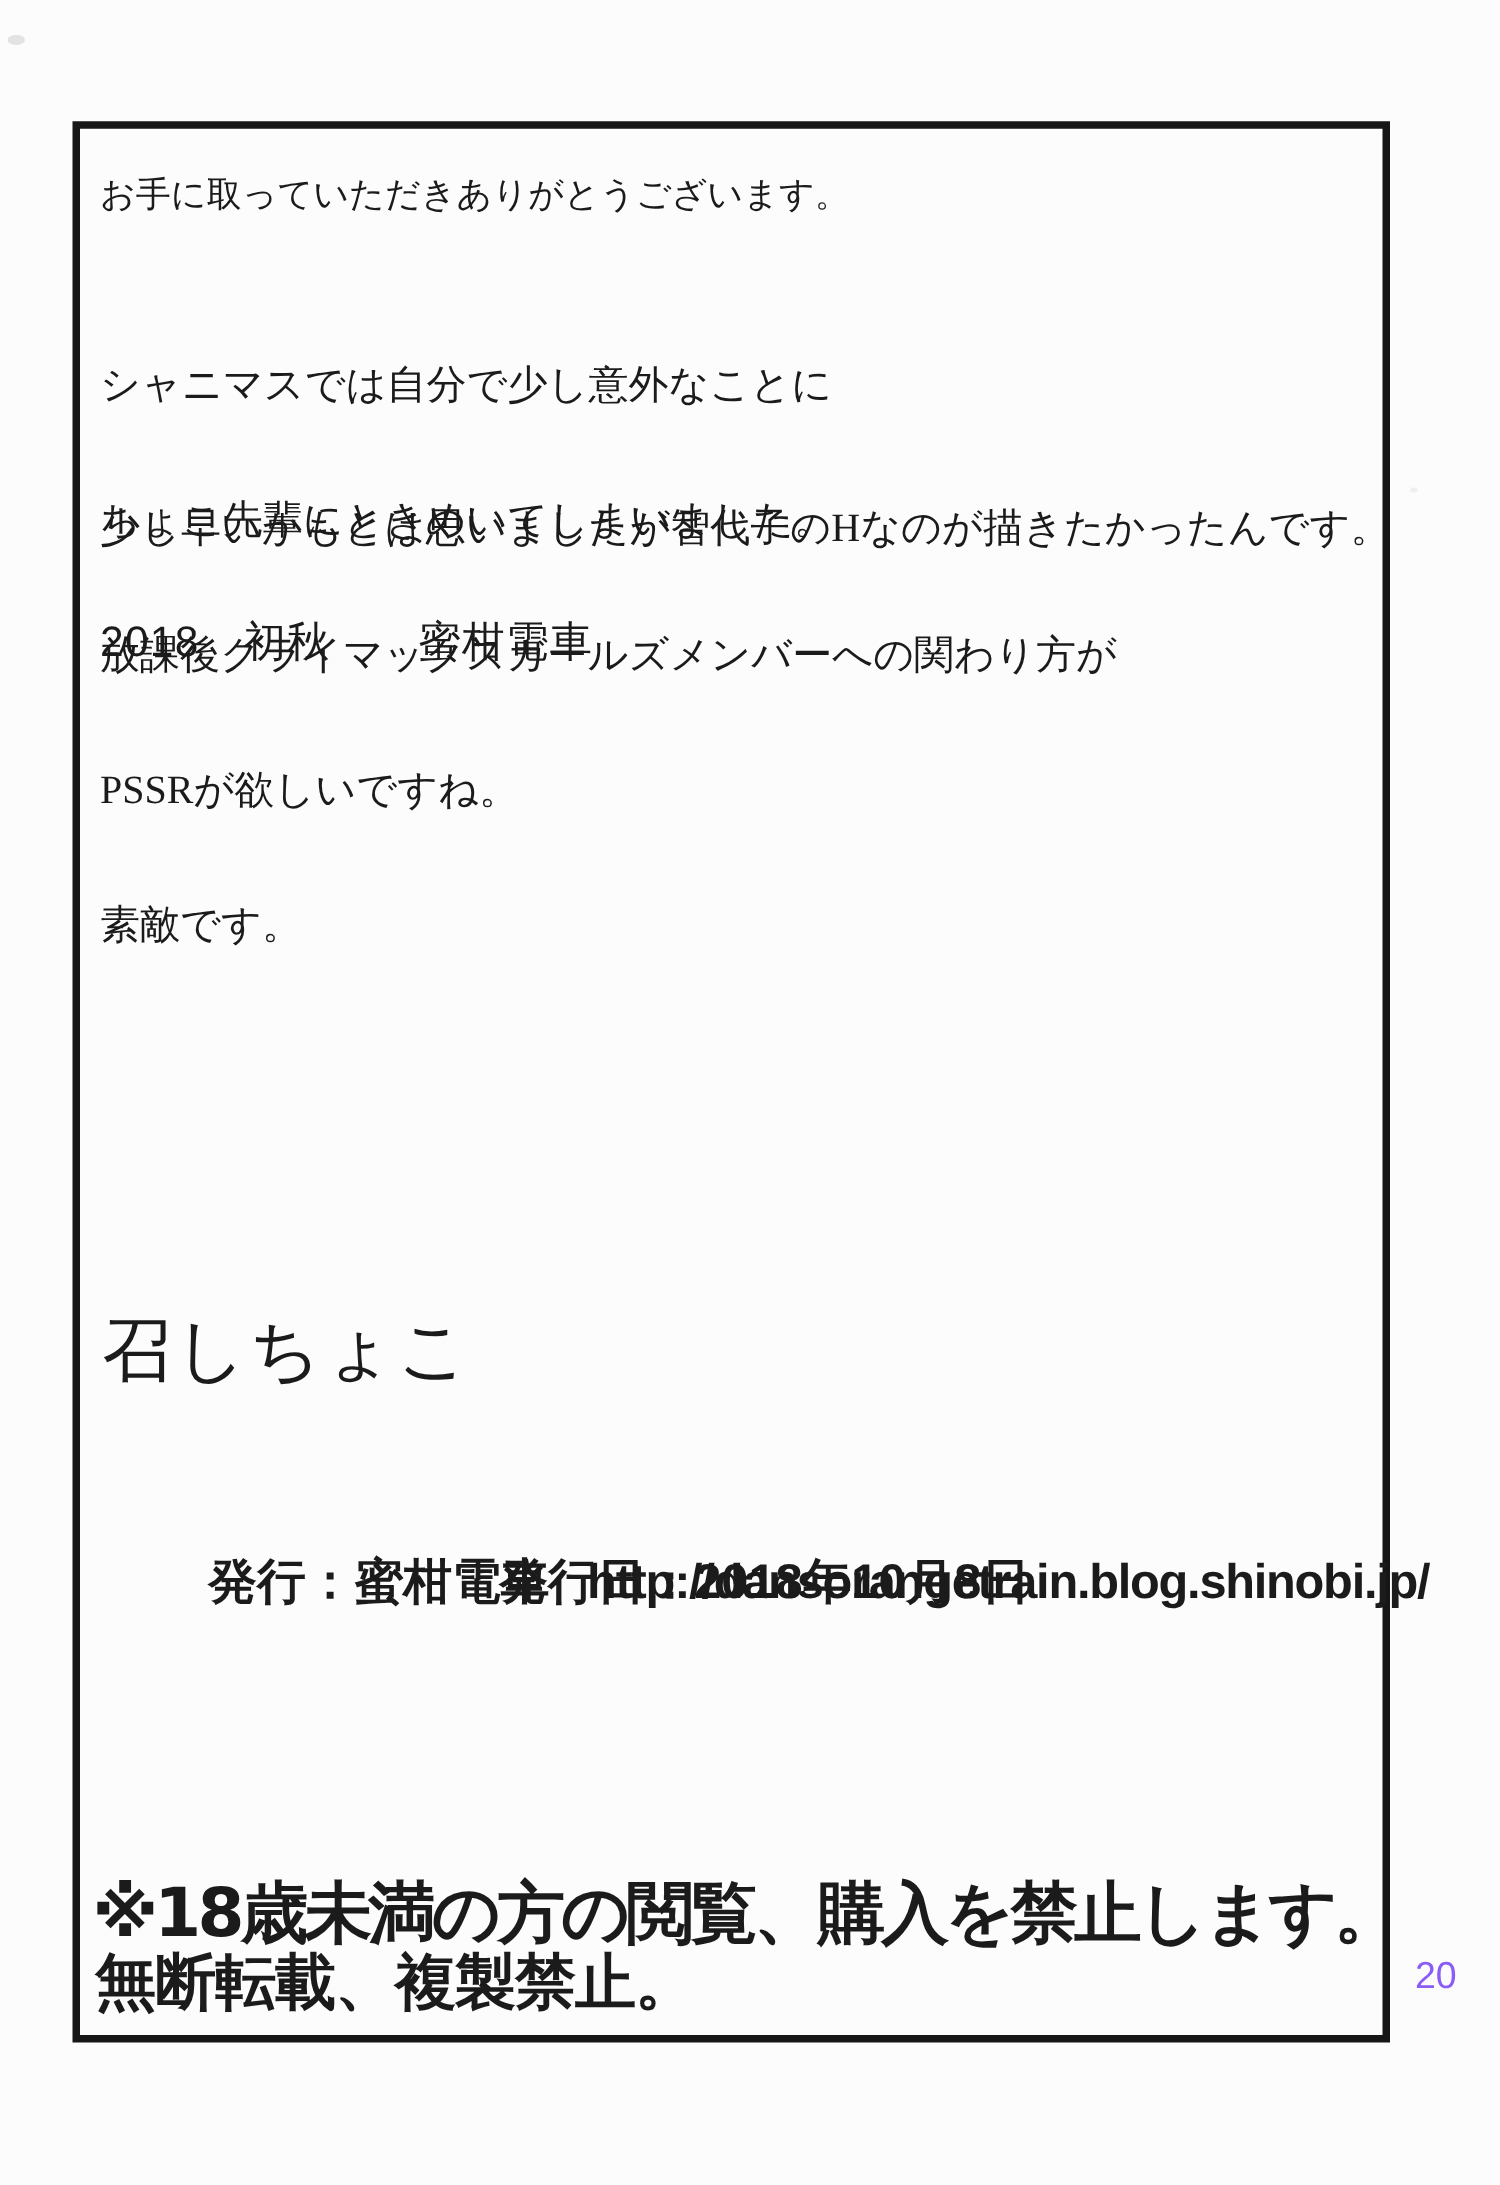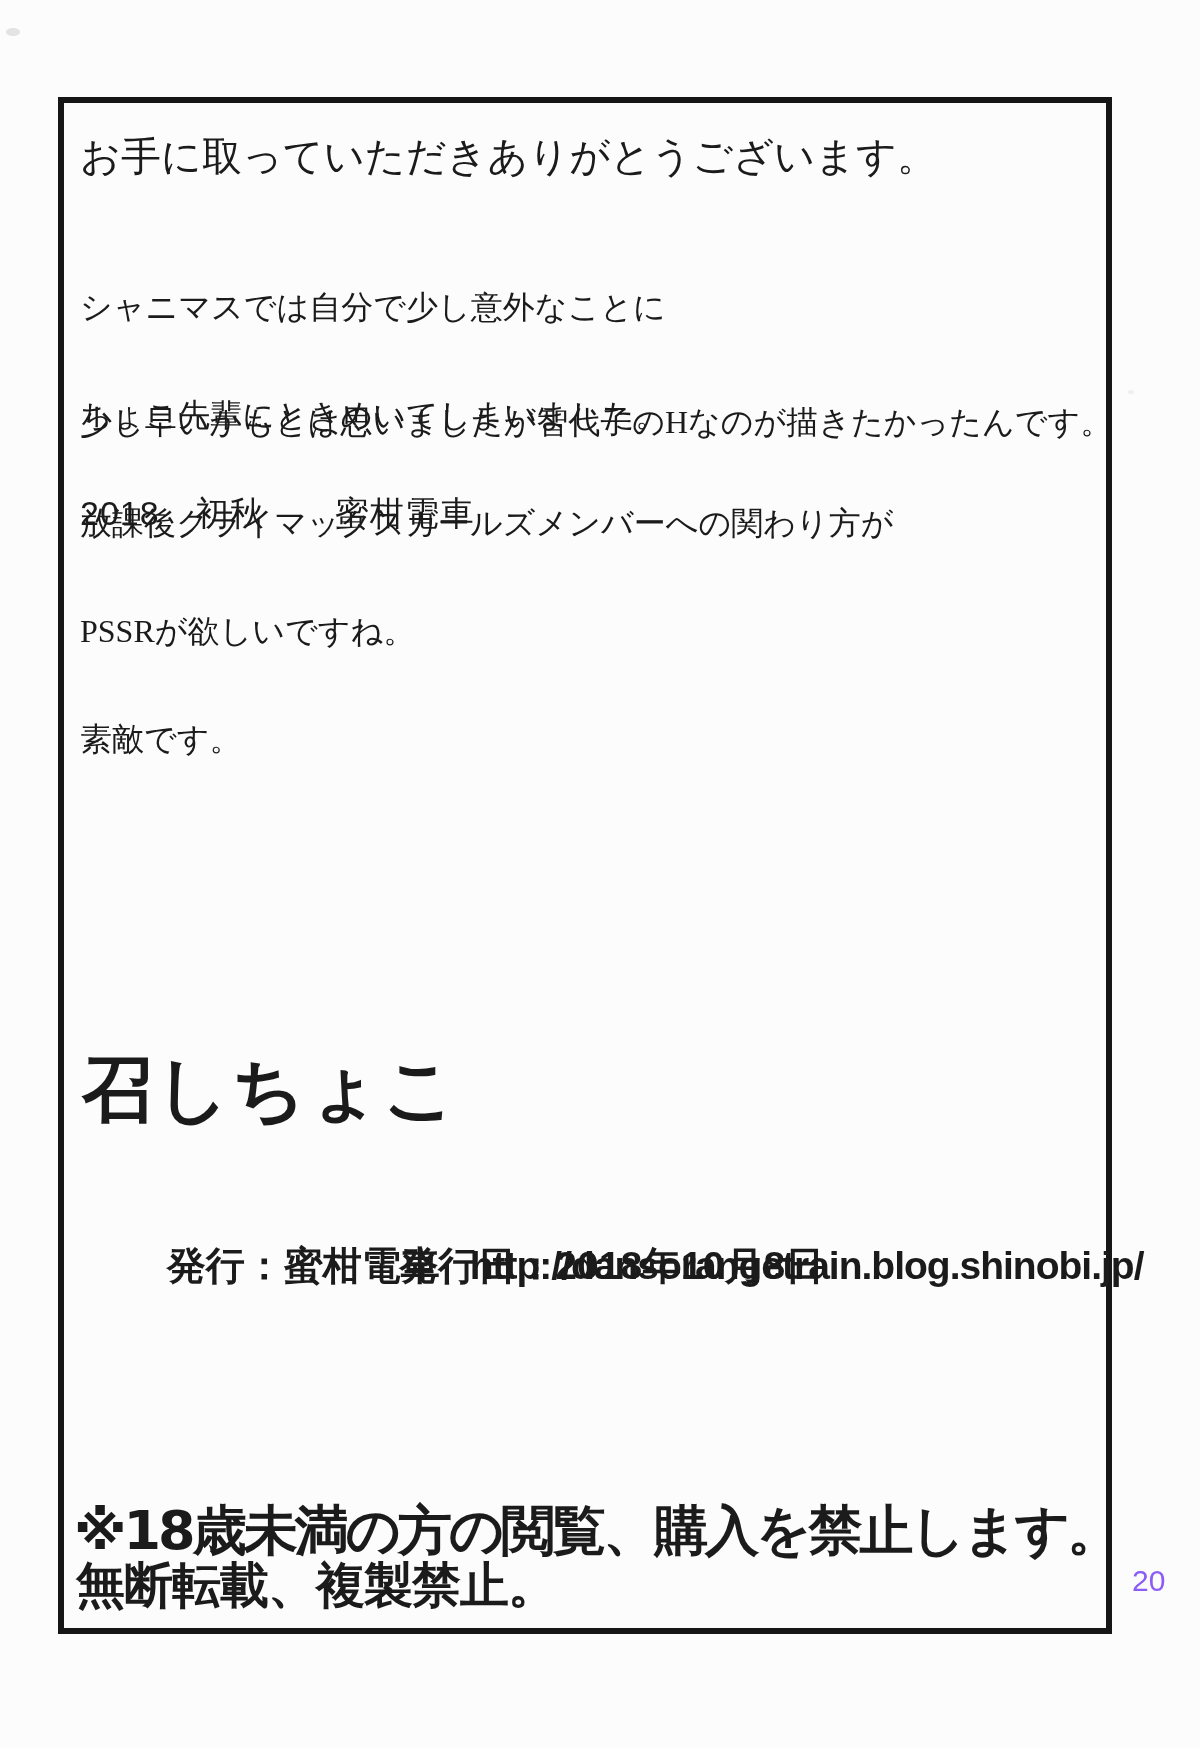--- a/index.html
+++ b/index.html
@@ -34,21 +34,21 @@
     height: 1537px;
     border: 6px solid #161616;
     box-sizing: border-box;
   }
 
   .greeting {
     position: absolute;
     left: 16px;
     top: 34px;
     margin: 0;
-    font-size: 40px;
+    font-size: 28px;
     line-height: 40px;
     white-space: pre;
   }
 
   .afterword {
     position: absolute;
     left: 16px;
     top: 114px;
     font-size: 32px;
     line-height: 36px;
@@ -74,22 +74,22 @@
     letter-spacing: 1px;
     white-space: pre;
   }
 
   .title {
     position: absolute;
     left: 18px;
     top: 950px;
     margin: 0;
     font-family: "DejaVu Sans", sans-serif;
-    font-size: 72px;
-    font-weight: 700;
+    font-size: 56px;
+    font-weight: 400;
     letter-spacing: 2px;
     line-height: 1;
   }
 
   .colophon {
     position: absolute;
     left: 16px;
     top: 1082px;
     font-family: "Liberation Sans", sans-serif;
     font-size: 39px;

